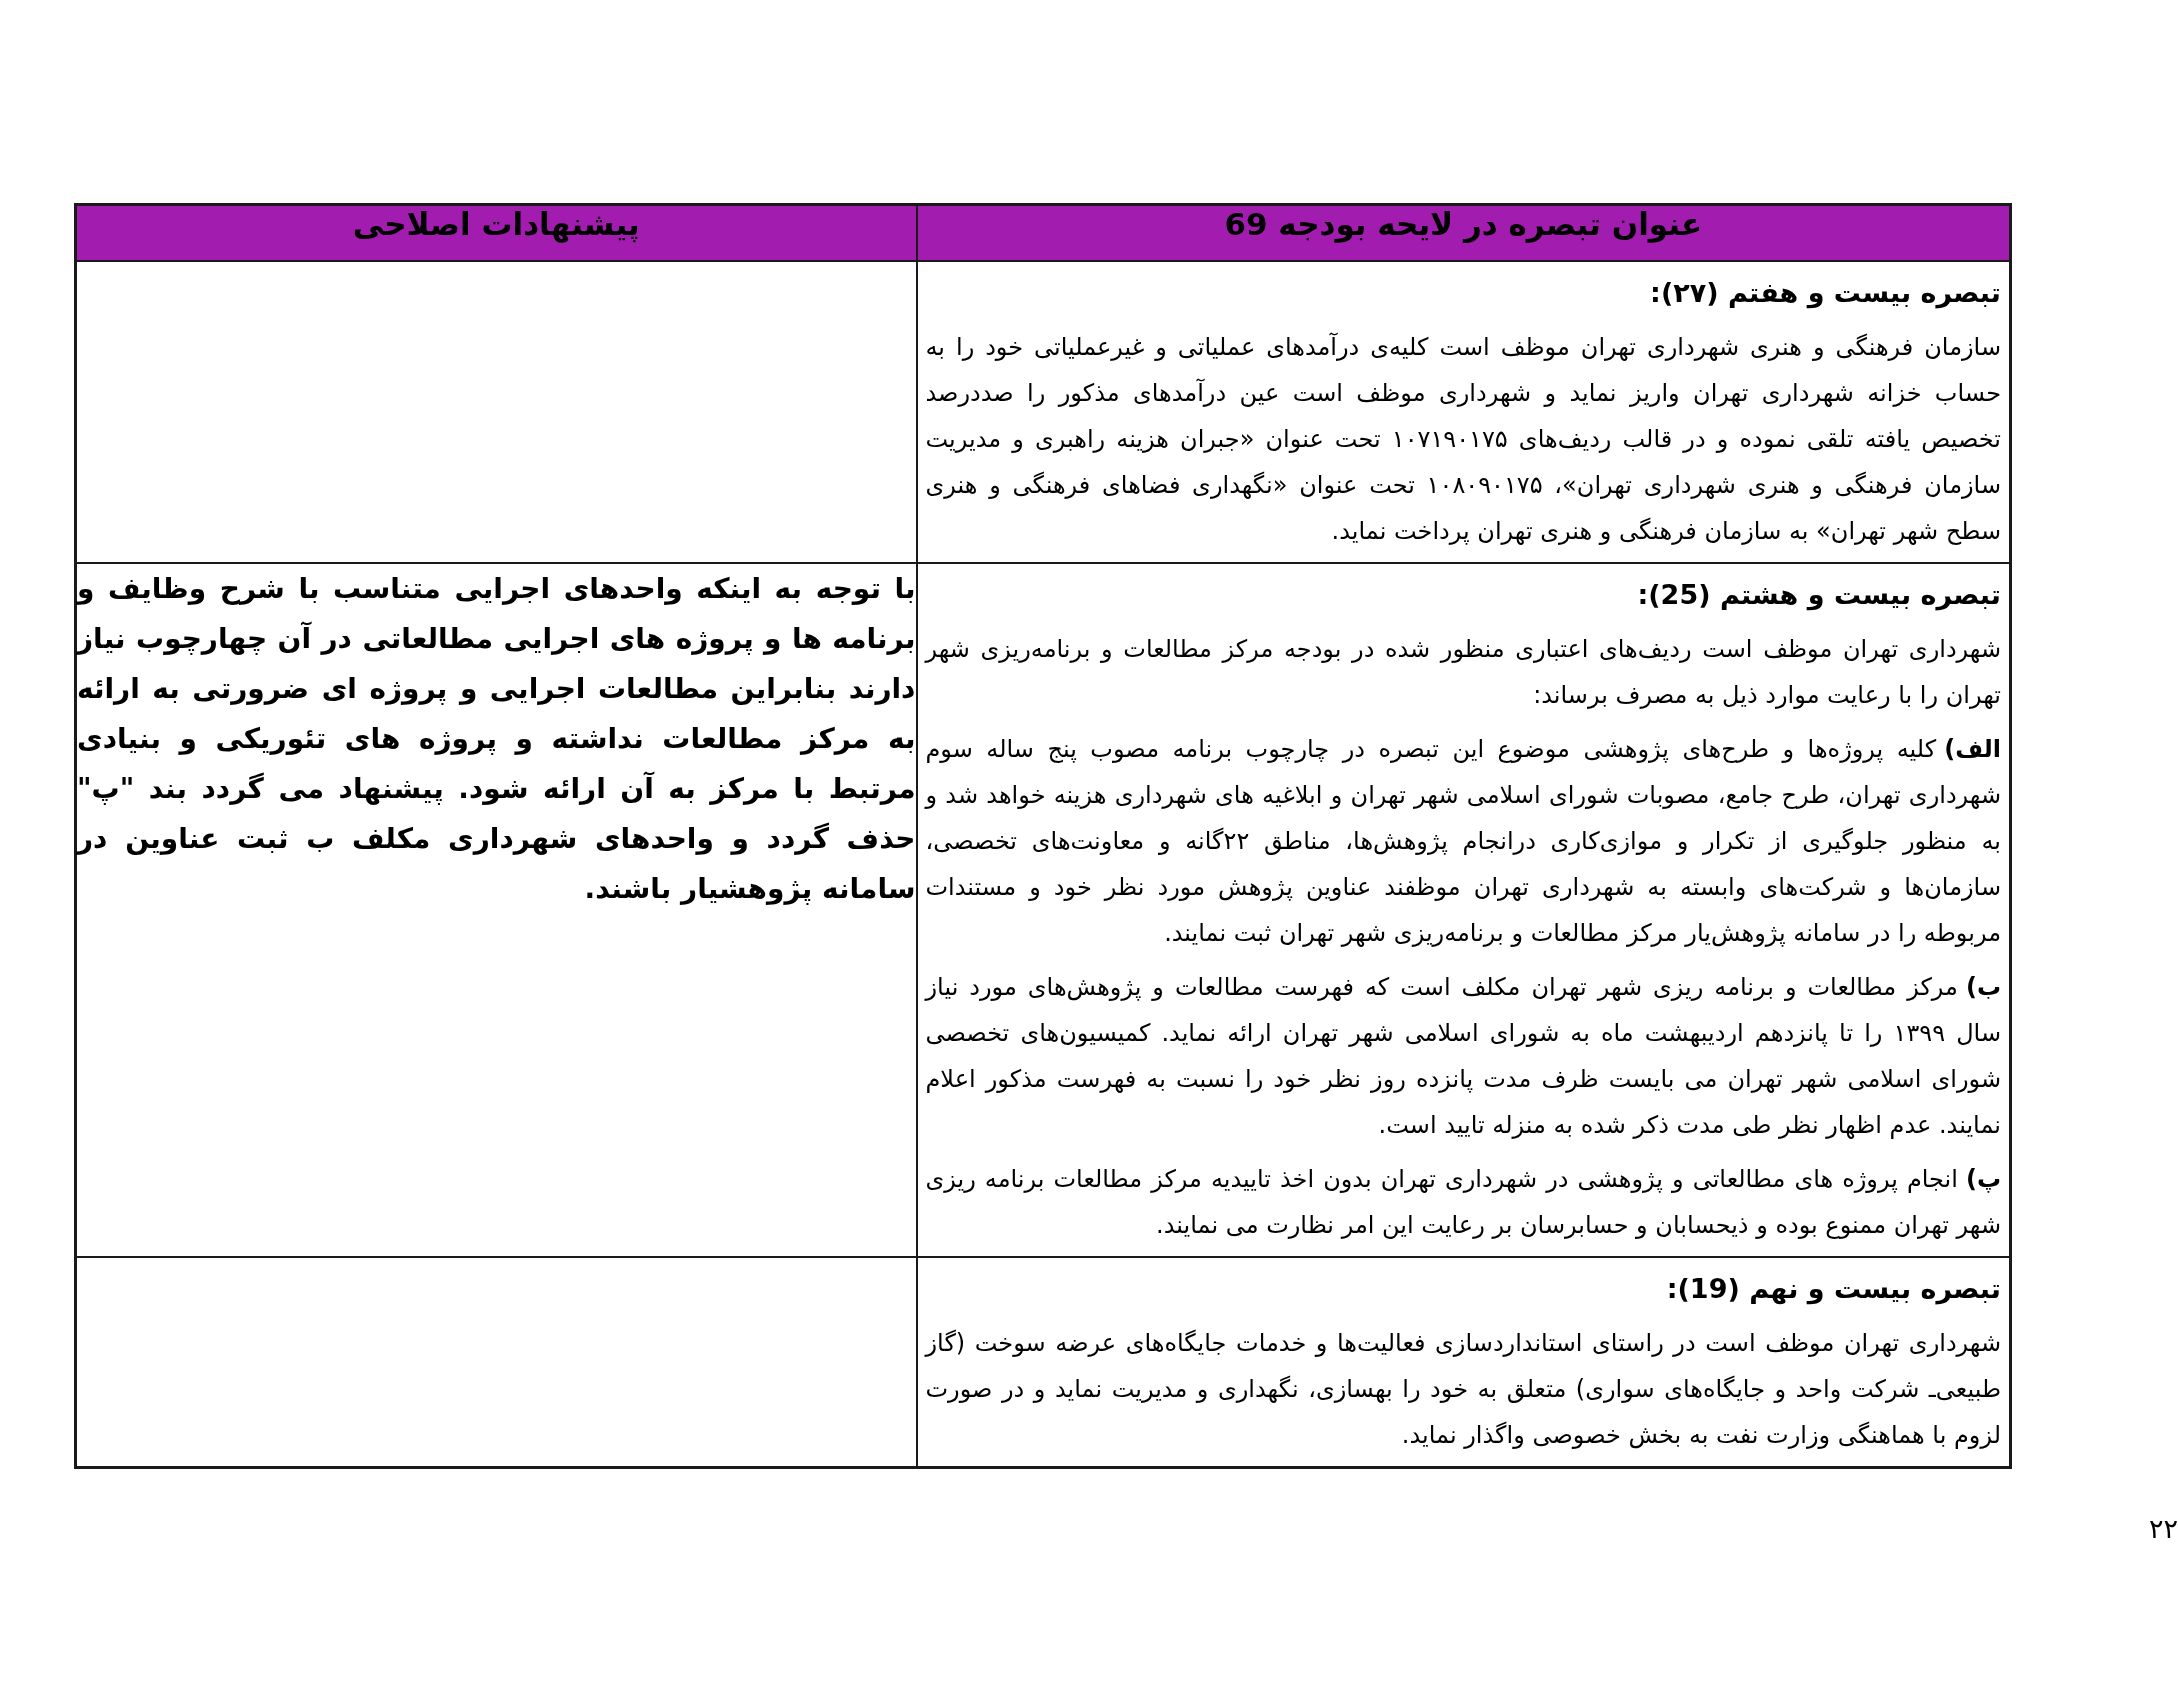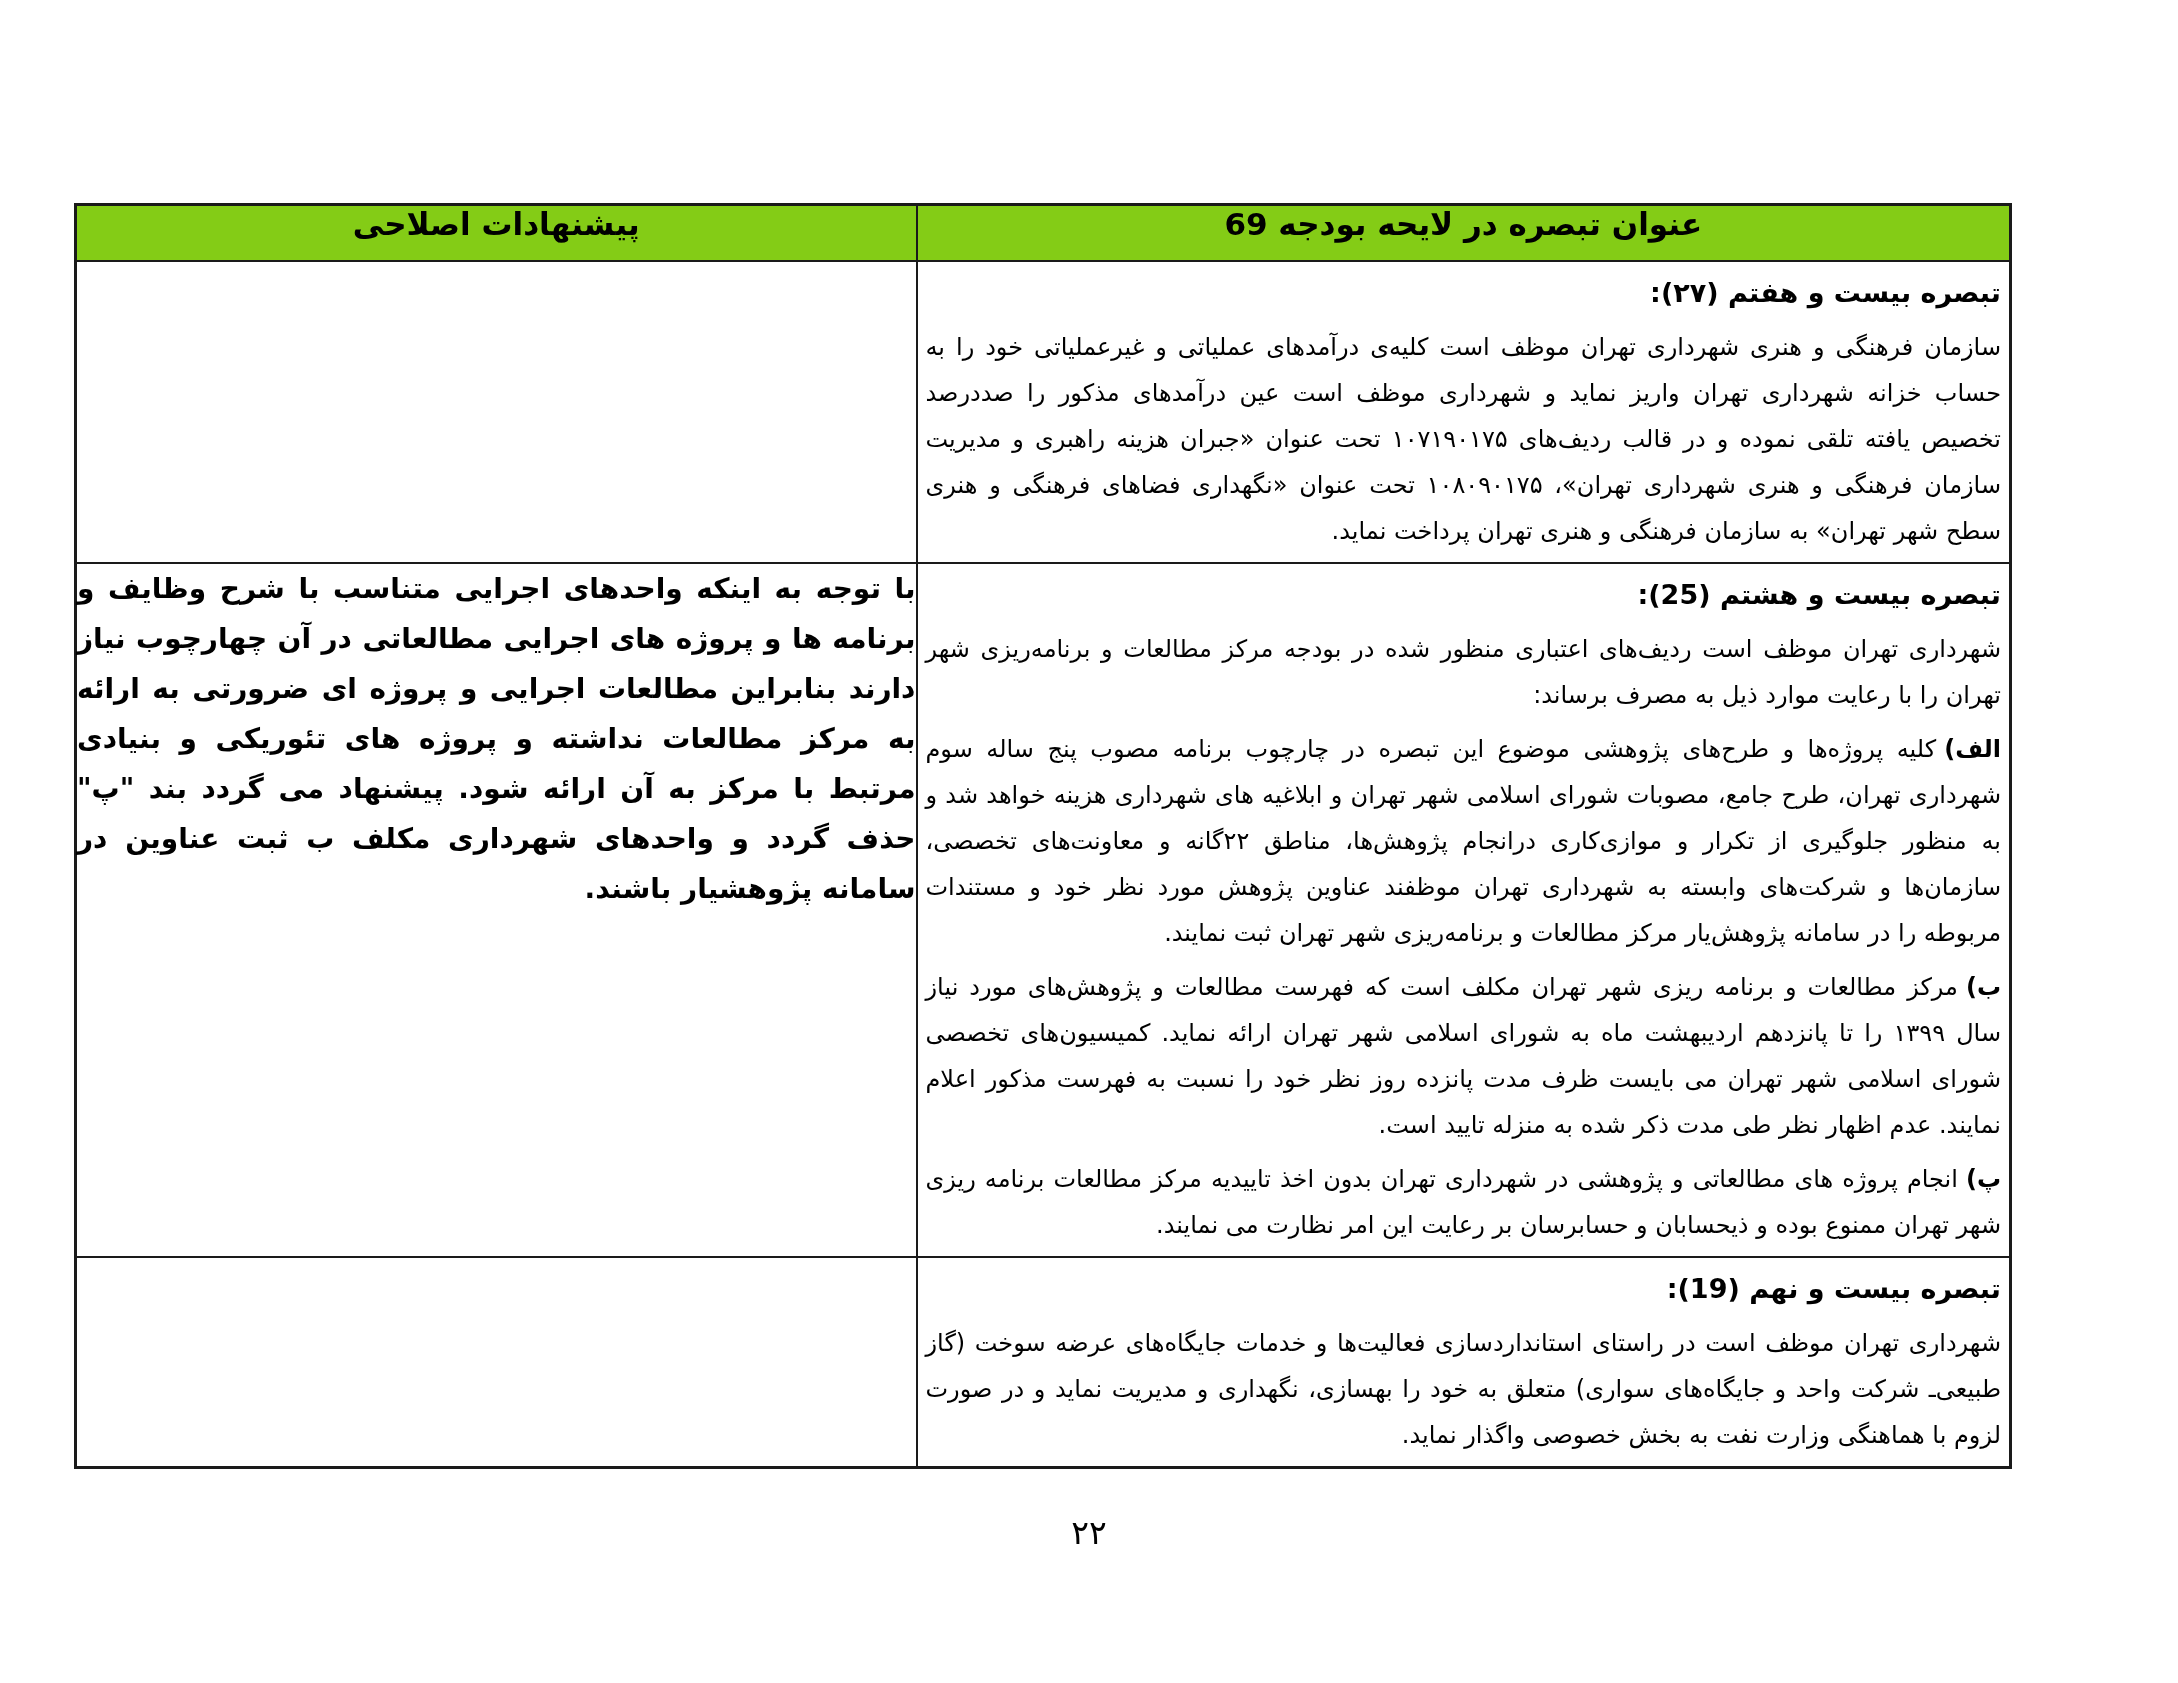--- a/index.html
+++ b/index.html
@@ -23,21 +23,21 @@
     direction:rtl;
     border:3px solid #1a1a1a;
   }
   table.doc-table th,
   table.doc-table td{
     border:2px solid #1a1a1a;
     vertical-align:top;
     padding:0;
   }
   th.hdr{
-    background:#84cc16;
+    background:#a21caf;
     height:54px;
     vertical-align:middle;
     text-align:center;
     font-weight:bold;
     font-size:31px;
     border-bottom:3px solid #1a1a1a;
   }
   td.note-cell{
     padding:6px 16px 8px 14px;
     font-size:24px;
@@ -60,22 +60,21 @@
   .note-cell p{margin:8px;}
   .item-label{margin-left:8px;}
   .row-27 td{height:275px;}
   .row-28 td{height:668px;}
   .row-29 td{height:191px;}
   .page-number{
     position:absolute;
     top:1513px;
     left:0;
     width:2178px;
-    text-align:center;
-    font-size:33px;
+    font-size:27px;
     letter-spacing:6px;
   }
 </style>
 </head>
 <body>
 
 <div class="page">
 
   <table class="doc-table">
     <colgroup>

